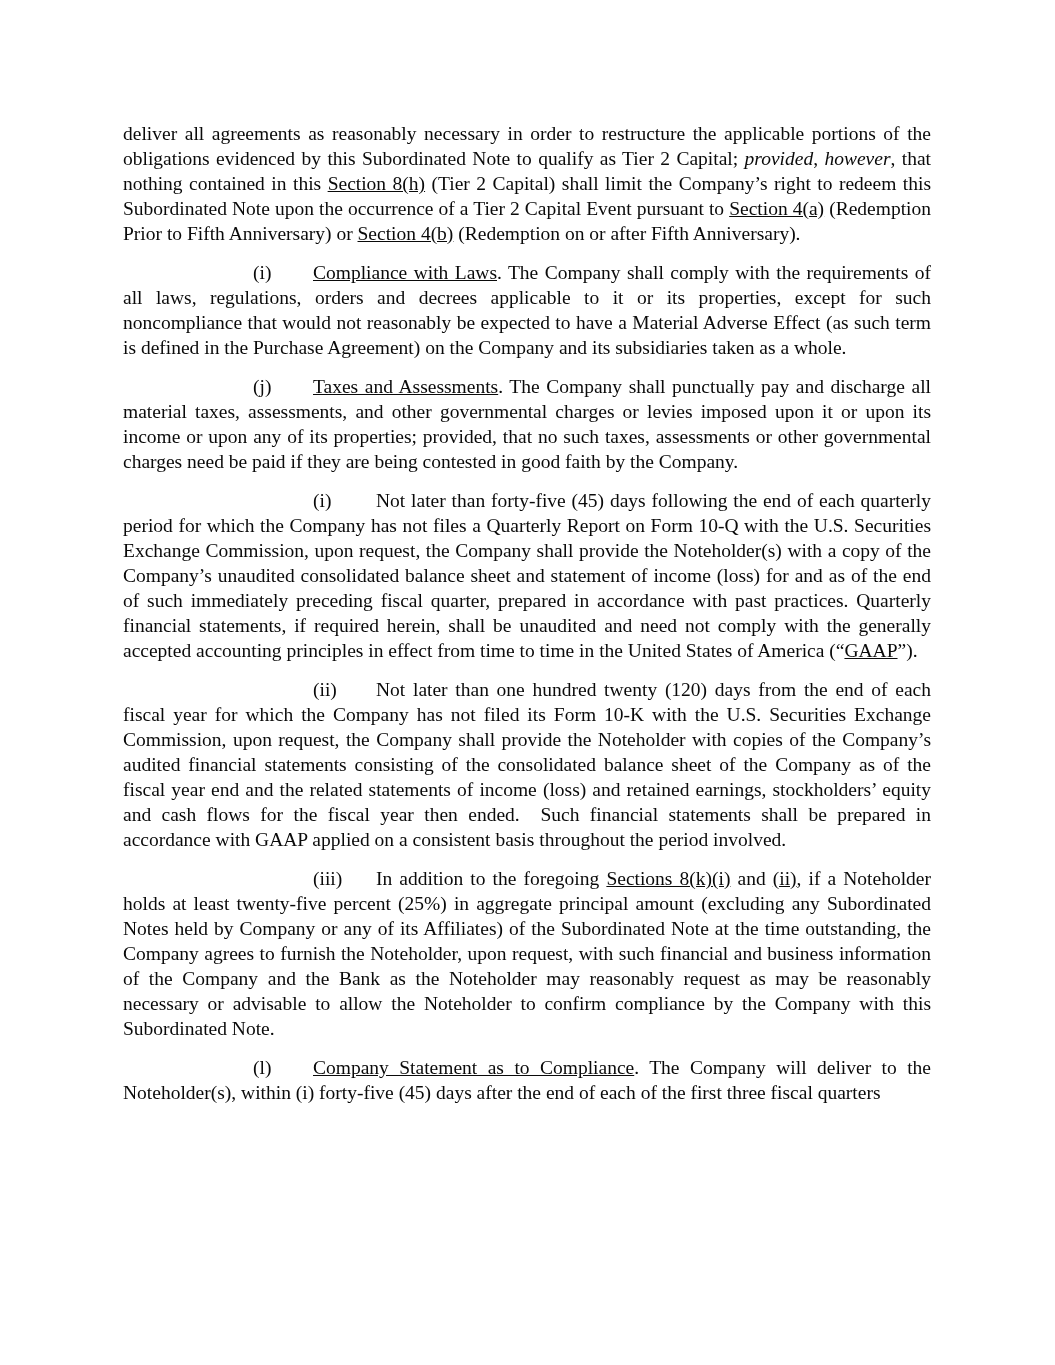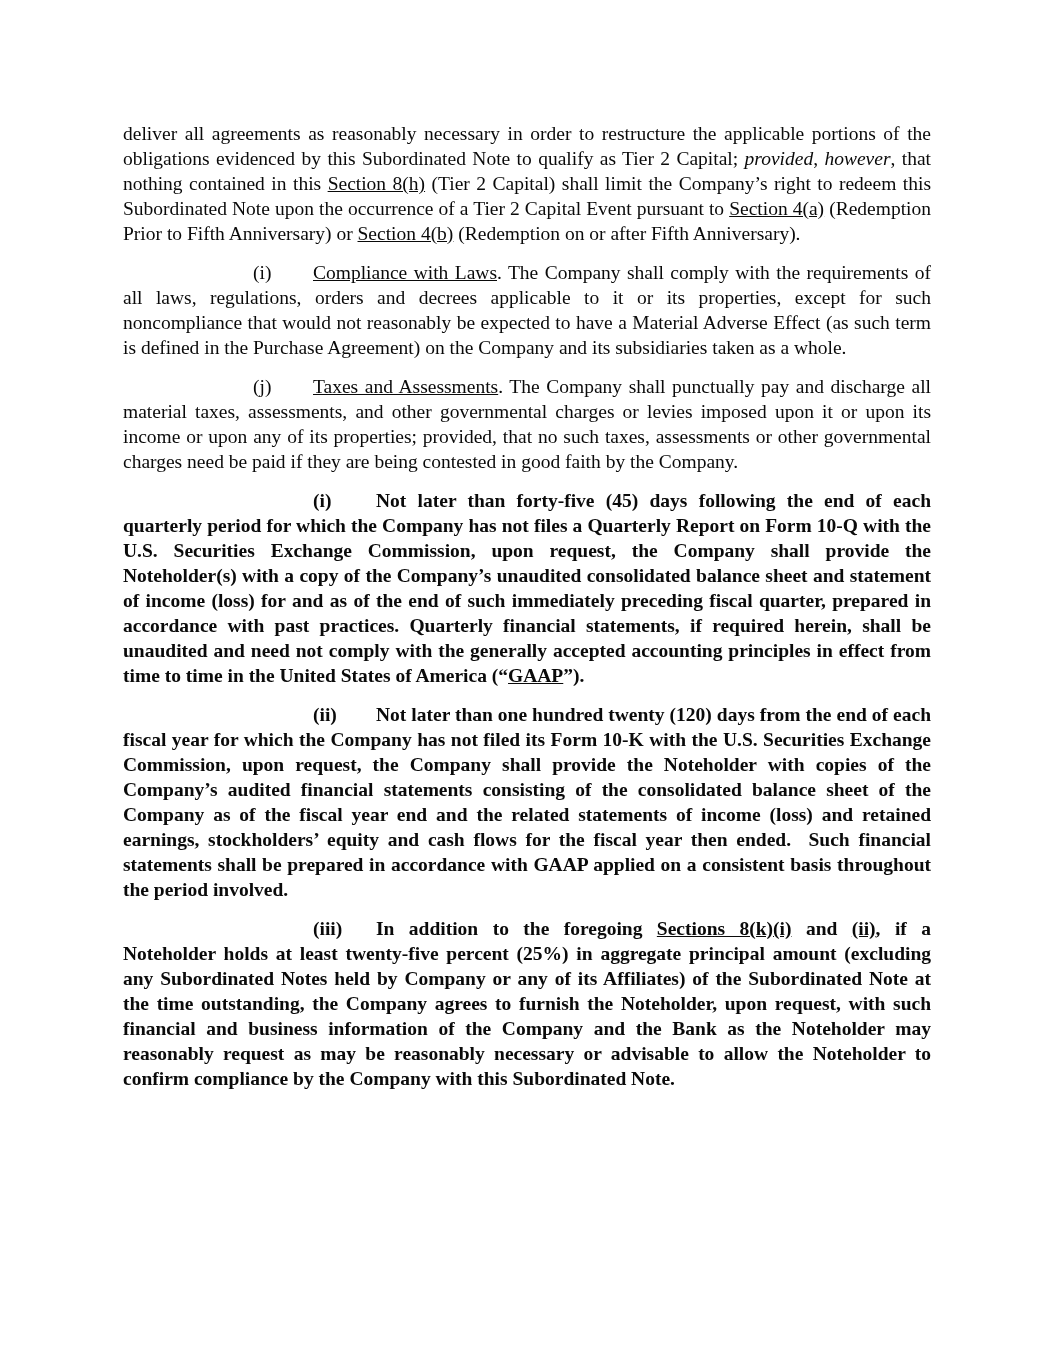--- a/index.html
+++ b/index.html
@@ -23,21 +23,21 @@
   }
   p.para {
     margin: 0 0 14px 0;
     font-size: 19.5px;
     line-height: 25px;
     text-align: justify;
     color: #0a0a0a;
   }
   p.para.flush { text-indent: 0; }
   p.para.lv1 { text-indent: 130px; }
-  p.para.lv2 { text-indent: 190px; font-weight: bold; }
+  p.para.lv2 { text-indent: 190px; }
   .plabel {
     display: inline-block;
     text-indent: 0;
     width: 60px;
   }
   p.para.lv2 .plabel { width: 63px; }
   .run.n { font-style: normal; }
   .run.i { font-style: italic; }
   .run.u { text-decoration: underline; }
 </style>
@@ -45,14 +45,15 @@
 <body>
 
 <div class="page">
   <div class="doc-body">
       <p class="para flush"><span class="run n">deliver all agreements as reasonably necessary in order to restructure the applicable portions of the obligations evidenced by this Subordinated Note to qualify as Tier 2 Capital; </span><span class="run i">provided</span><span class="run n">, </span><span class="run i">however</span><span class="run n">, that nothing contained in this </span><span class="run u">Section 8(h)</span><span class="run n"> (Tier 2 Capital) shall limit the Company’s right to redeem this Subordinated Note upon the occurrence of a Tier 2 Capital Event pursuant to </span><span class="run u">Section 4(a)</span><span class="run n"> (Redemption Prior to Fifth Anniversary) or </span><span class="run u">Section 4(b)</span><span class="run n"> (Redemption on or after Fifth Anniversary).</span></p>
       <p class="para lv1"><span class="plabel">(i)</span><span class="run u">Compliance with Laws</span><span class="run n">. The Company shall comply with the requirements of all laws, regulations, orders and decrees applicable to it or its properties, except for such noncompliance that would not reasonably be expected to have a Material Adverse Effect (as such term is defined in the Purchase Agreement) on the Company and its subsidiaries taken as a whole.</span></p>
       <p class="para lv1"><span class="plabel">(j)</span><span class="run u">Taxes and Assessments</span><span class="run n">. The Company shall punctually pay and discharge all material taxes, assessments, and other governmental charges or levies imposed upon it or upon its income or upon any of its properties; provided, that no such taxes, assessments or other governmental charges need be paid if they are being contested in good faith by the Company.</span></p>
       <p class="para lv2"><span class="plabel">(i)</span><span class="run n">Not later than forty-five (45) days following the end of each quarterly period for which the Company has not files a Quarterly Report on Form 10-Q with the U.S. Securities Exchange Commission, upon request, the Company shall provide the Noteholder(s) with a copy of the Company’s unaudited consolidated balance sheet and statement of income (loss) for and as of the end of such immediately preceding fiscal quarter, prepared in accordance with past practices. Quarterly financial statements, if required herein, shall be unaudited and need not comply with the generally accepted accounting principles in effect from time to time in the United States of America (“</span><span class="run u">GAAP</span><span class="run n">”).</span></p>
       <p class="para lv2"><span class="plabel">(ii)</span><span class="run n">Not later than one hundred twenty (120) days from the end of each fiscal year for which the Company has not filed its Form 10-K with the U.S. Securities Exchange Commission, upon request, the Company shall provide the Noteholder with copies of the Company’s audited financial statements consisting of the consolidated balance sheet of the Company as of the fiscal year end and the related statements of income (loss) and retained earnings, stockholders’ equity and cash flows for the fiscal year then ended.&nbsp; Such financial statements shall be prepared in accordance with GAAP applied on a consistent basis throughout the period involved.</span></p>
       <p class="para lv2"><span class="plabel">(iii)</span><span class="run n">In addition to the foregoing </span><span class="run u">Sections 8(k)(i)</span><span class="run n"> and </span><span class="run u">(ii)</span><span class="run n">, if a Noteholder holds at least twenty-five percent (25%) in aggregate principal amount (excluding any Subordinated Notes held by Company or any of its Affiliates) of the Subordinated Note at the time outstanding, the Company agrees to furnish the Noteholder, upon request, with such financial and business information of the Company and the Bank as the Noteholder may reasonably request as may be reasonably necessary or advisable to allow the Noteholder to confirm compliance by the Company with this Subordinated Note.</span></p>
+      <p class="para lv1"><span class="plabel">(l)</span><span class="run u">Company Statement as to Compliance</span><span class="run n">. The Company will deliver to the Noteholder(s), within (i) forty-five (45) days after the end of each of the first three fiscal quarters</span></p>
     </div>
 </div>
 
 </body></html>

